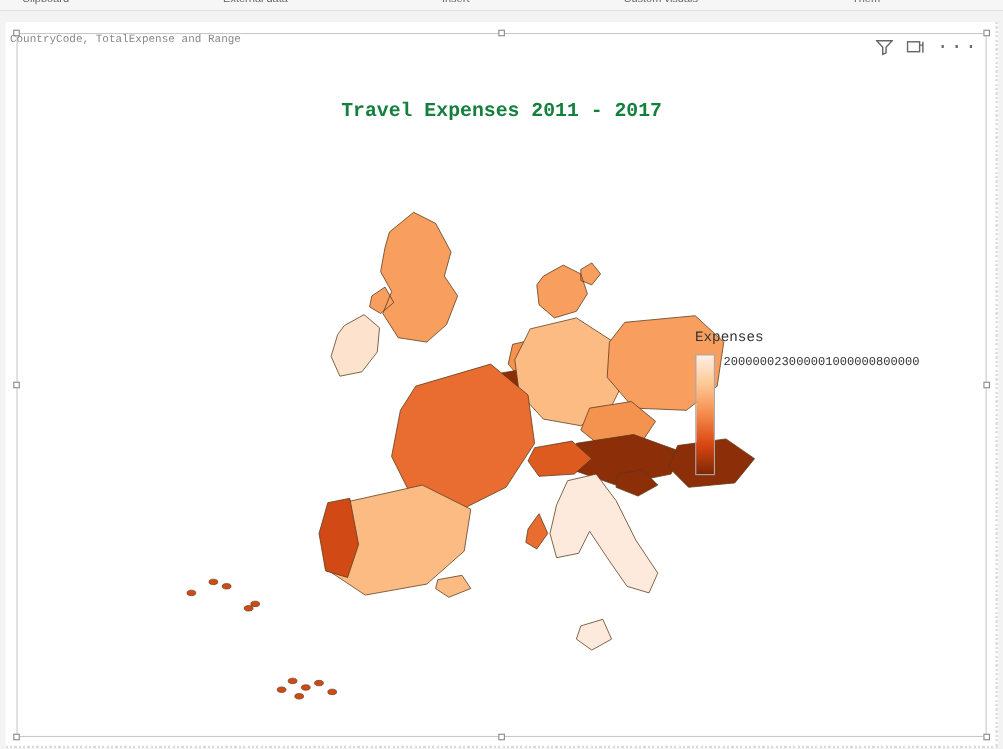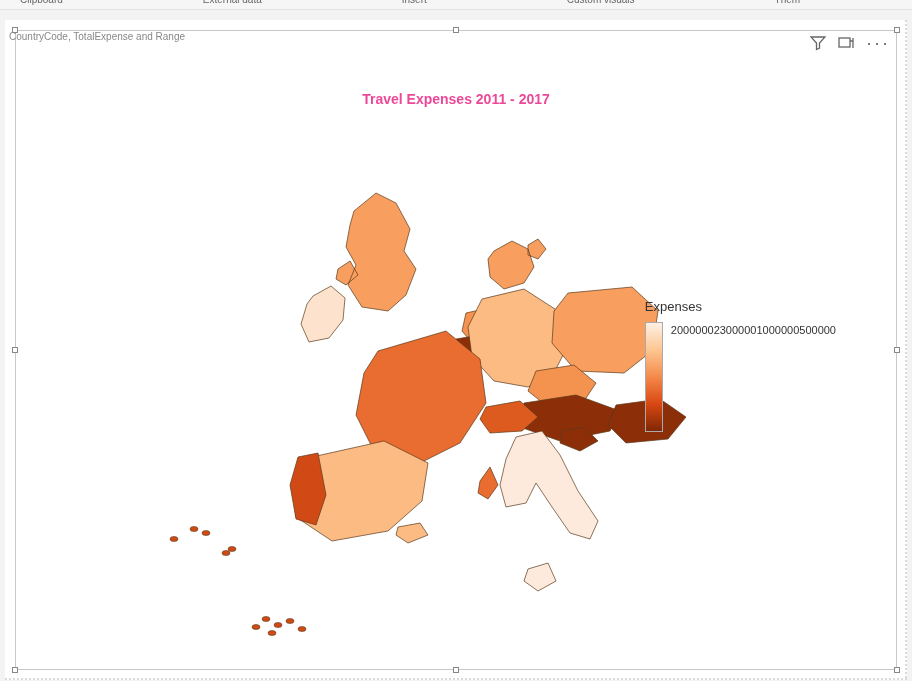--- a/index.html
+++ b/index.html
@@ -30,20 +30,21 @@
     font-size: 10px;
     color: #888;
     z-index: 2;
   }
   .canvas-wrap {
     position: relative;
     margin: 10px auto 0 auto;
     width: 902px;
     height: 660px;
     background: #fff;
+    font-family: Liberation Mono, monospace;
   }
   .ruler-h, .ruler-v {
     position: absolute;
     background-image: repeating-linear-gradient(to right,#d9d9d9 0,#d9d9d9 2px,transparent 2px,transparent 4px);
   }
   .ruler-h { left:0; right:0; height:2px; }
   .ruler-h.bottom { bottom:0; }
   .ruler-v {
     top:0; bottom:0; width:2px;
     background-image: repeating-linear-gradient(to bottom,#d9d9d9 0,#d9d9d9 2px,transparent 2px,transparent 4px);
@@ -67,21 +68,21 @@
   .handle.mr{top:50%;right:-4px;margin-top:-3px;}
   .visual-header {
     position:absolute; top:4px; right:6px;
     display:flex; gap:12px; align-items:center;
   }
   .icon { width:16px; height:16px; display:inline-block; color:#666; cursor:pointer; }
   .dots { font-size:18px; letter-spacing:2px; color:#666; line-height:10px; cursor:pointer; }
   .chart-title {
     position:absolute; top:60px; left:0; right:0;
     text-align:center;
-    font-size:14px; font-weight:600; color:#ec4899;
+    font-size:18px; font-weight:600; color:#15803d;
     padding-left:0;
   }
   .map {
     position:absolute;
     top:90px; left:60px; width:640px; height:520px;
   }
   .map svg { width:100%; height:100%; }
   .country { stroke:#5a3a1a; stroke-width:0.7; stroke-linejoin:round; }
   .legend {
     position:absolute;
@@ -214,19 +215,19 @@
     </div>
 
     <div class="legend">
       <div class="legend-title">Expenses</div>
       <div class="legend-body">
         <div class="legend-bar"></div>
         <div class="legend-ticks">
           <span>2000000</span>
           <span>2300000</span>
           <span>1000000</span>
-          <span>500000</span>
+          <span>800000</span>
         </div>
       </div>
     </div>
 
   </div>
 </div>
 
 </body></html>

